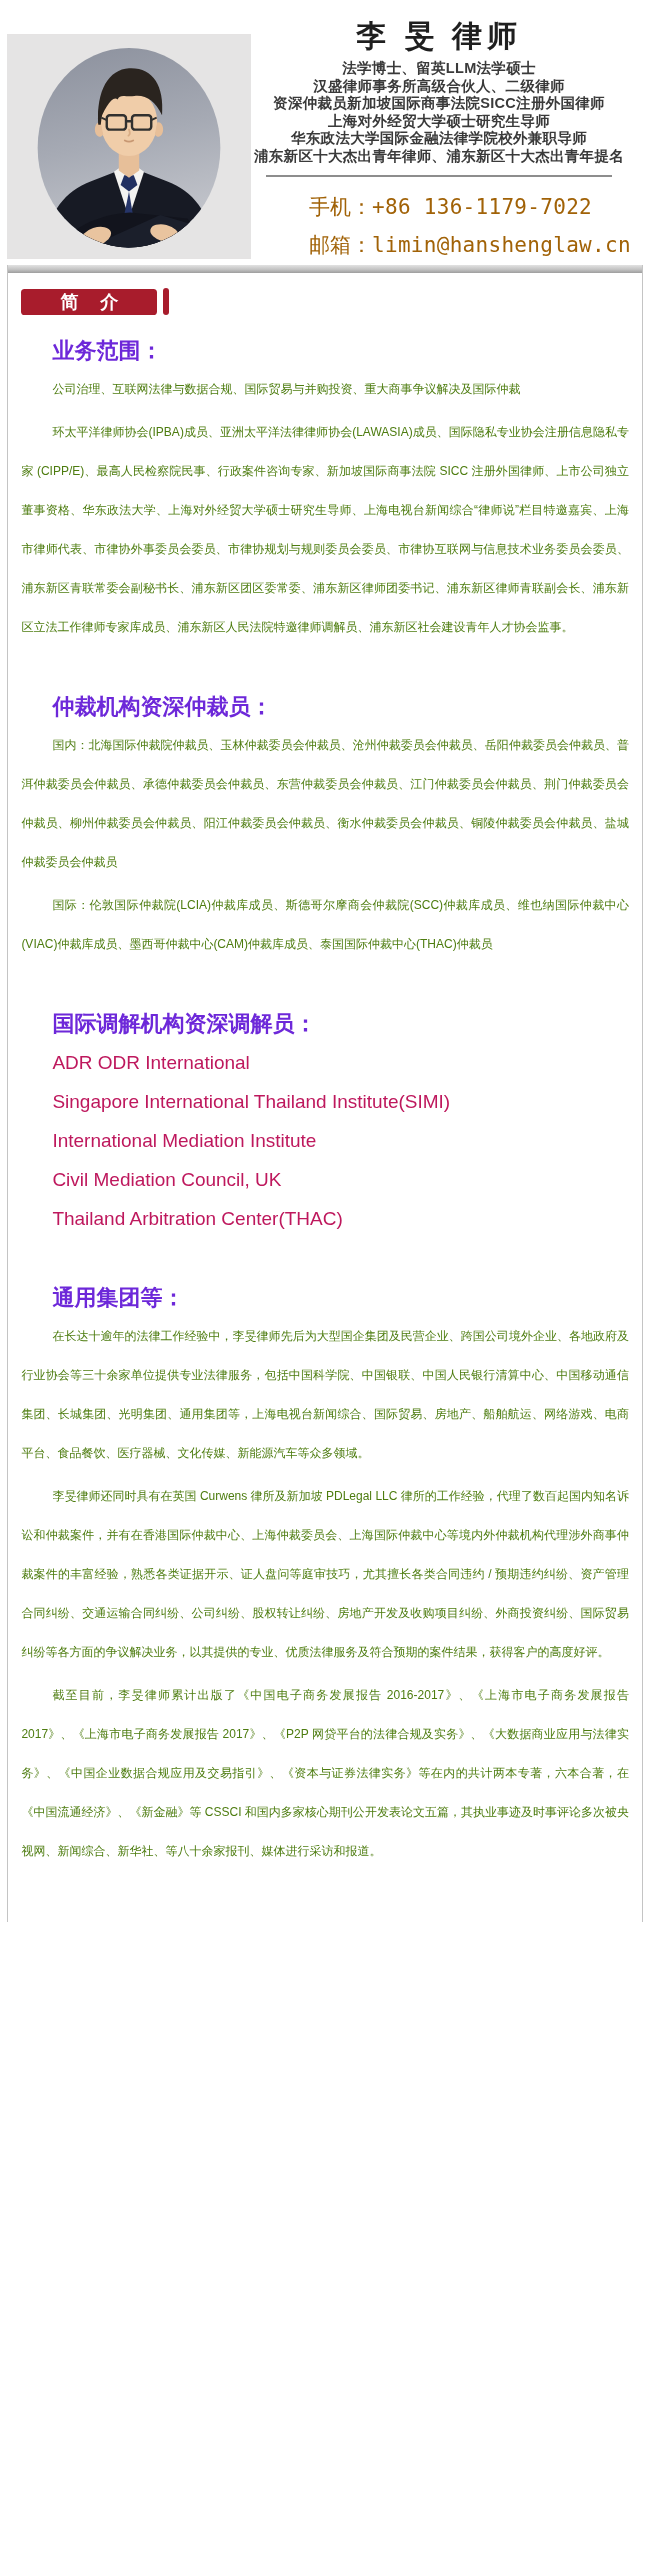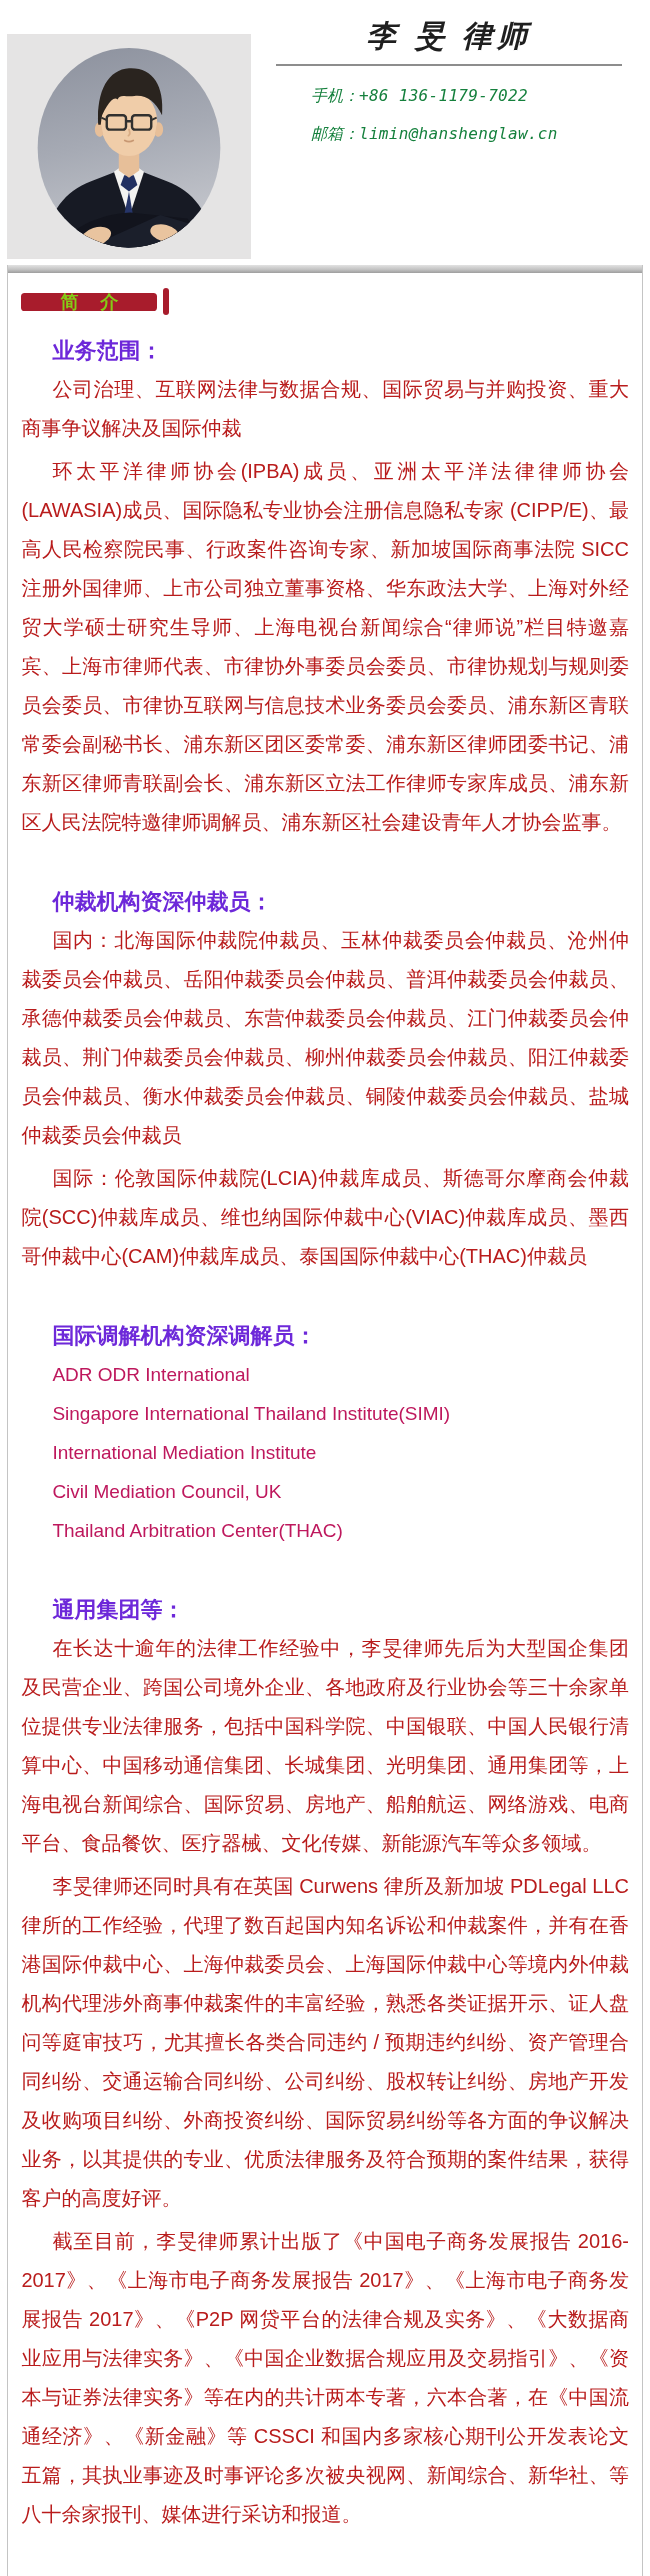--- a/index.html
+++ b/index.html
@@ -9,65 +9,64 @@
     -webkit-font-smoothing:antialiased;
   }
   
   .header{position:relative;width:650px;height:265px;background:#ffffff;}
   .photo{
     position:absolute;left:7.2px;top:34px;width:244px;height:225px;
     background:#e5e4e4;overflow:hidden;
   }
   .photo svg{display:block;width:100%;height:100%;}
   .header-right{
-    position:absolute;left:254px;top:0;width:390px;height:265px;
+    position:absolute;left:244px;top:0;width:390px;height:265px;
     text-align:center;
-    font-style:italic;
   }
   .name{
     margin-top:17px;font-size:30px;font-weight:bold;color:#1f1f1f;
     letter-spacing:4.8px;line-height:37px;
   }
   .creds{margin-top:6px;}
   .cred-line{
     font-size:14.5px;line-height:17.5px;font-weight:600;color:#3a3a3a;
     letter-spacing:0.3px;white-space:nowrap;
   }
   .divider{
     width:346px;height:1.8px;background:#8d8d8d;margin:10.2px auto 0 auto;
   }
   .contacts{margin:20.5px 0 0 57px;text-align:left;}
-  .contact-line{font-size:16px;color:#15803d;line-height:20.5px;}
+  .contact-line{font-size:21px;color:#a16207;line-height:20.5px;margin-left:8px;}
   .contact-line + .contact-line{margin-top:17px;}
   .contact-value{font-family:"DejaVu Sans Mono","Liberation Mono",monospace;letter-spacing:0.3px;}
   
   .profile-box{
     margin:0 7.2px;width:636px;box-sizing:border-box;
     border-left:1.2px solid #c4c4c4;border-right:1.2px solid #c4c4c4;
     background:#ffffff;padding:0 13.2px 51px 13.2px;position:relative;
   }
   .bar-top{
     height:7.8px;margin:0 -13.2px;
     background:linear-gradient(180deg,#e2e2e2 0%,#c3c3c3 55%,#9d9d9d 100%);
   }
   .badge-row{display:flex;align-items:center;margin:15.7px 0 0 0;}
   .badge{
-    width:136px;height:18px;border-radius:3.6px;
+    width:136px;height:26px;border-radius:3.6px;
     display:flex;align-items:center;justify-content:center;
-    color:#84cc16;font-size:18px;font-weight:bold;letter-spacing:8.4px;
+    color:#ffffff;font-size:18px;font-weight:bold;letter-spacing:8.4px;
     text-indent:8.4px;
   }
   .badge-bar{width:6px;height:26.5px;border-radius:3px;margin-left:5.4px;}
   .sec-heading{
     font-size:22px;font-weight:bold;color:#6d28d9;
     line-height:39px;margin:40px 0 0 31px;
   }
   .sec-heading.first{margin-top:15.7px;}
   .para{
-    font-size:20px;color:#b91c1c;line-height:39px;
+    font-size:12px;color:#4d7c0f;line-height:39px;
     text-align:justify;text-indent:31px;margin:0;
   }
   .para + .para{margin-top:4px;}
   .org-item{
     font-size:19px;color:#be185d;line-height:39px;margin-left:31px;
   }
 </style>
 </head>
 <body>
 
@@ -118,20 +117,28 @@
         <line x1="240" y1="142" x2="249" y2="138" stroke="#31302f" stroke-width="3"></line>
 
         <path d="M196,176 Q203,180 210,176" fill="none" stroke="#c89873" stroke-width="3" stroke-linecap="round"></path>
         <path d="M203,158 Q206,166 202,168" fill="none" stroke="#d9ad85" stroke-width="3" stroke-linecap="round"></path>
       </g>
     </svg>
   </div>
 
   <div class="header-right">
     <div class="name">李 旻  律师</div>
+    <div class="creds">
+      <div class="cred-line">法学博士、留英LLM法学硕士</div>
+      <div class="cred-line">汉盛律师事务所高级合伙人、二级律师</div>
+      <div class="cred-line">资深仲裁员新加坡国际商事法院SICC注册外国律师</div>
+      <div class="cred-line">上海对外经贸大学硕士研究生导师</div>
+      <div class="cred-line">华东政法大学国际金融法律学院校外兼职导师</div>
+      <div class="cred-line">浦东新区十大杰出青年律师、浦东新区十大杰出青年提名</div>
+    </div>
     <div class="divider"></div>
     <div class="contacts">
       <div class="contact-line"><span>手机：</span><span class="contact-value">+86 136-1179-7022</span></div>
       <div class="contact-line"><span>邮箱：</span><span class="contact-value">limin@hanshenglaw.cn</span></div>
     </div>
   </div>
 </div>
 
 <div class="profile-box">
   <div class="bar-top"></div>

